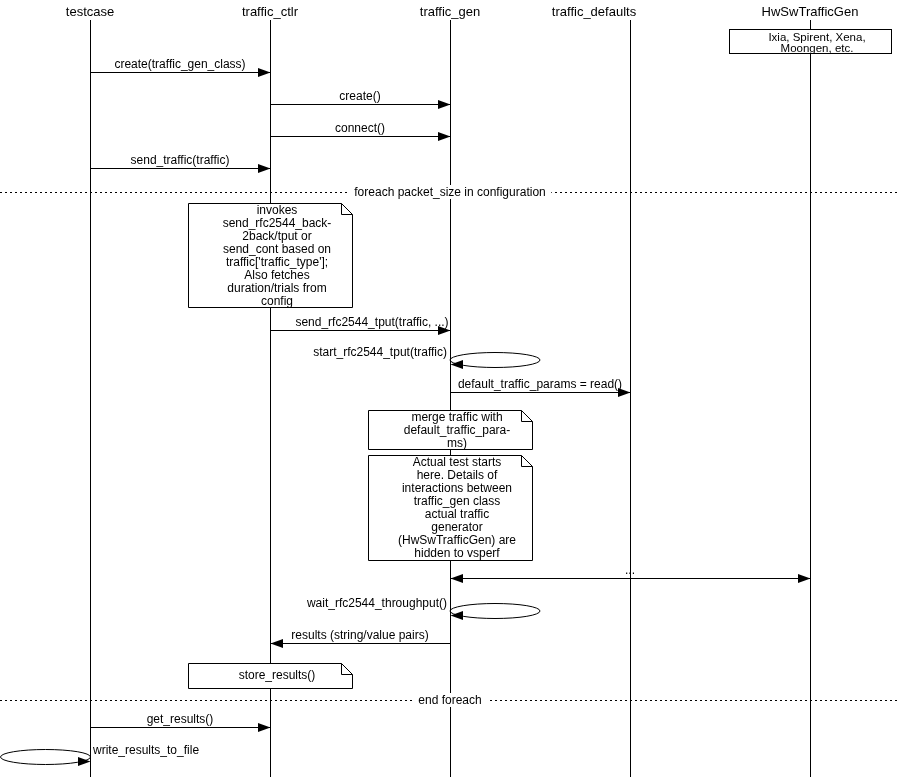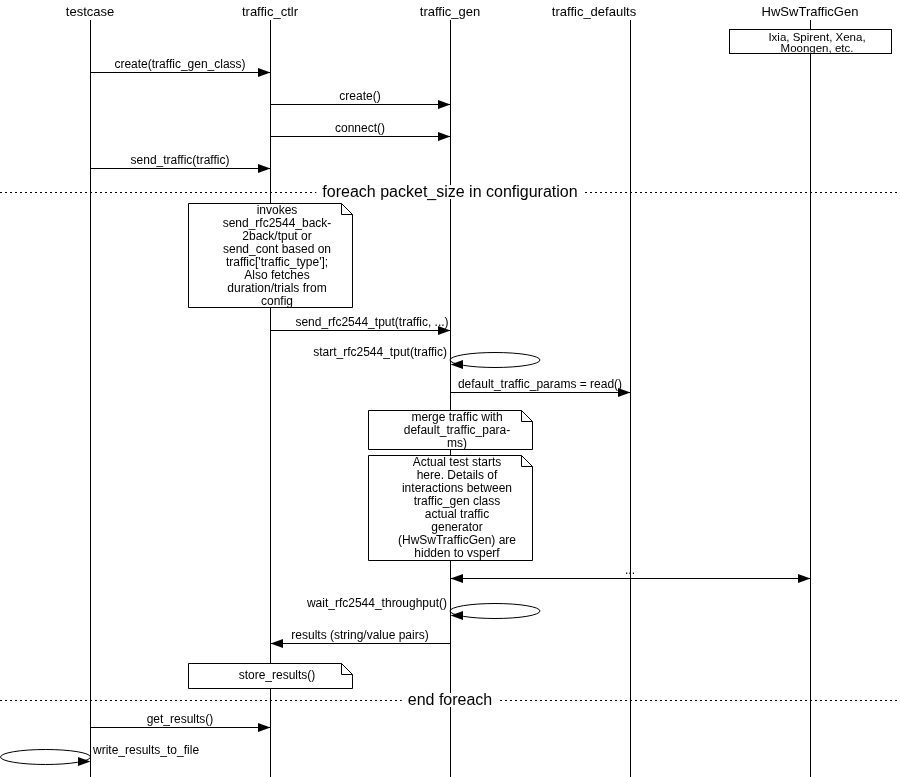--- a/index.html
+++ b/index.html
@@ -27,21 +27,21 @@
     font-size: 12px;
     line-height: 14px;
     white-space: nowrap;
     transform: translateX(-50%);
     text-align: right;
   }
   .msg.anchor-right { transform: none; text-align: right; }
   .msg.anchor-left  { transform: none; text-align: left; }
   .divider {
     position: absolute;
-    font-size: 16px;
+    font-size: 12px;
     line-height: 14px;
     white-space: nowrap;
     background: #ffffff;
     padding: 0 6px;
     transform: translateX(-50%);
   }
   .note-text {
     position: absolute;
     font-size: 12px;
     line-height: 13px;

